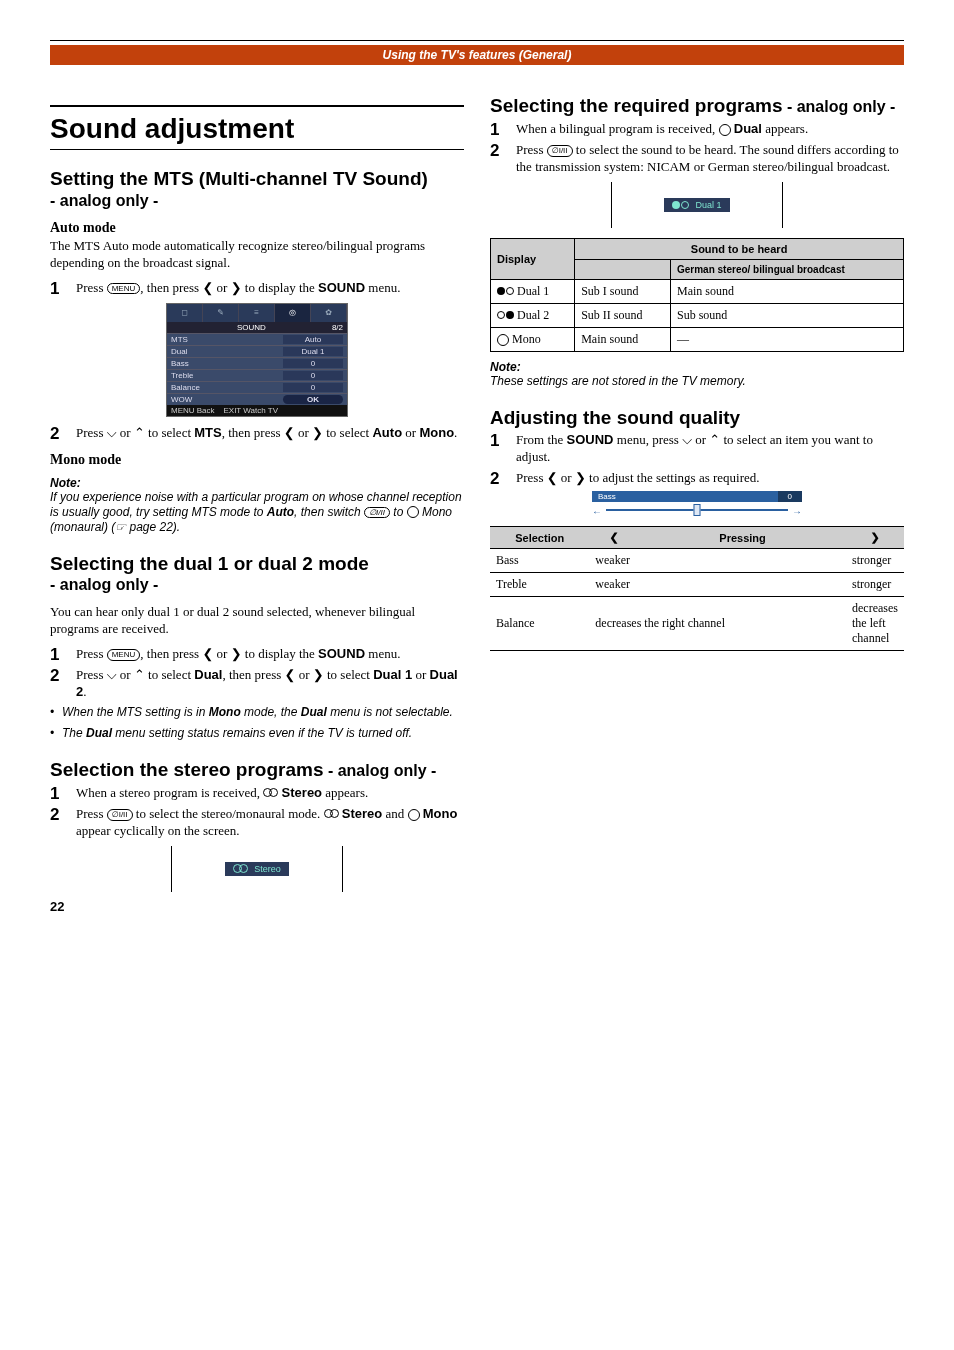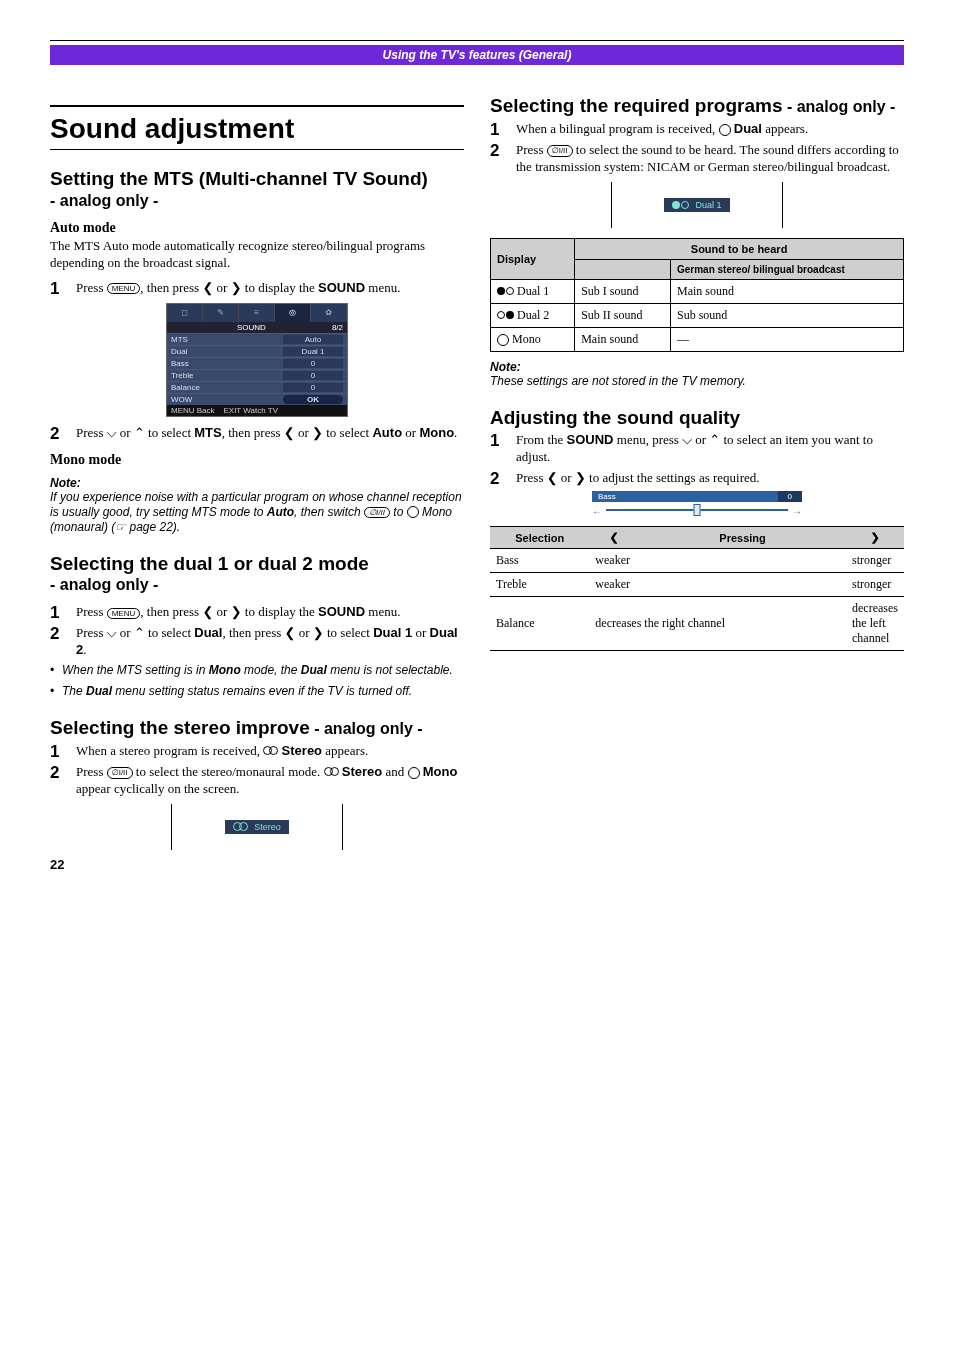--- a/index.html
+++ b/index.html
@@ -12,21 +12,21 @@
   }
   .page {
     padding: 40px 50px 30px 50px;
     position: relative;
   }
   .header-bar {
     border-top: 1px solid #000;
     margin-bottom: 4px;
   }
   .header-band {
-    background: #6d28d9;
+    background: #c2410c;
     color: #fff;
     font-family: Arial, Helvetica, sans-serif;
     font-weight: bold;
     font-style: italic;
     font-size: 12px;
     text-align: center;
     padding: 3px 0;
     margin-bottom: 30px;
   }
   .columns {
@@ -326,20 +326,21 @@
 
       <h3 class="runin">Mono mode</h3>
 
       <p class="note-label">Note:</p>
       <p class="note-body">
         <span>If you experience noise with a particular program on whose channel reception is usually good, try setting MTS mode to </span><span class="bold-it">Auto</span><span>, then switch </span><span class="btn-oval">∅I/II</span><span> to </span><span class="ring"></span><span> Mono (monaural) (</span><span>☞</span><span> page 22).</span>
       </p>
 
       <h2 class="subhead">Selecting the dual 1 or dual 2 mode</h2>
       <span class="analog-only">- analog only -</span>
+      <p class="body">You can hear only dual 1 or dual 2 sound selected, whenever bilingual programs are received.</p>
 
       <div class="step">
         <div class="num">1</div>
         <div class="txt">
           <span>Press </span><span class="btn-oval">MENU</span><span>, then press </span><span class="arrow-sym">❮</span><span> or </span><span class="arrow-sym">❯</span><span> to display the </span><span class="sans-b">SOUND</span><span> menu.</span>
         </div>
       </div>
       <div class="step">
         <div class="num">2</div>
         <div class="txt">
@@ -354,21 +355,21 @@
         </span>
       </div>
       <div class="note-item">
         <span class="dot">•</span>
         <span>
           <span>The </span><span class="bold-it">Dual</span><span> menu setting status remains even if the TV is turned off.</span>
         </span>
       </div>
 
       <h2 class="subhead">
-        <span>Selecting the stereo improve</span><span class="tag-small"> - analog only -</span>
+        <span>Selection the stereo programs</span><span class="tag-small"> - analog only -</span>
       </h2>
 
       <div class="step">
         <div class="num">1</div>
         <div class="txt">
           <span>When a stereo program is received, </span><span class="stereo-sym">
               <span class="c"></span>
               <span class="c"></span>
             </span><span> </span><span class="sans-b">Stereo</span><span> appears.</span>
         </div>

